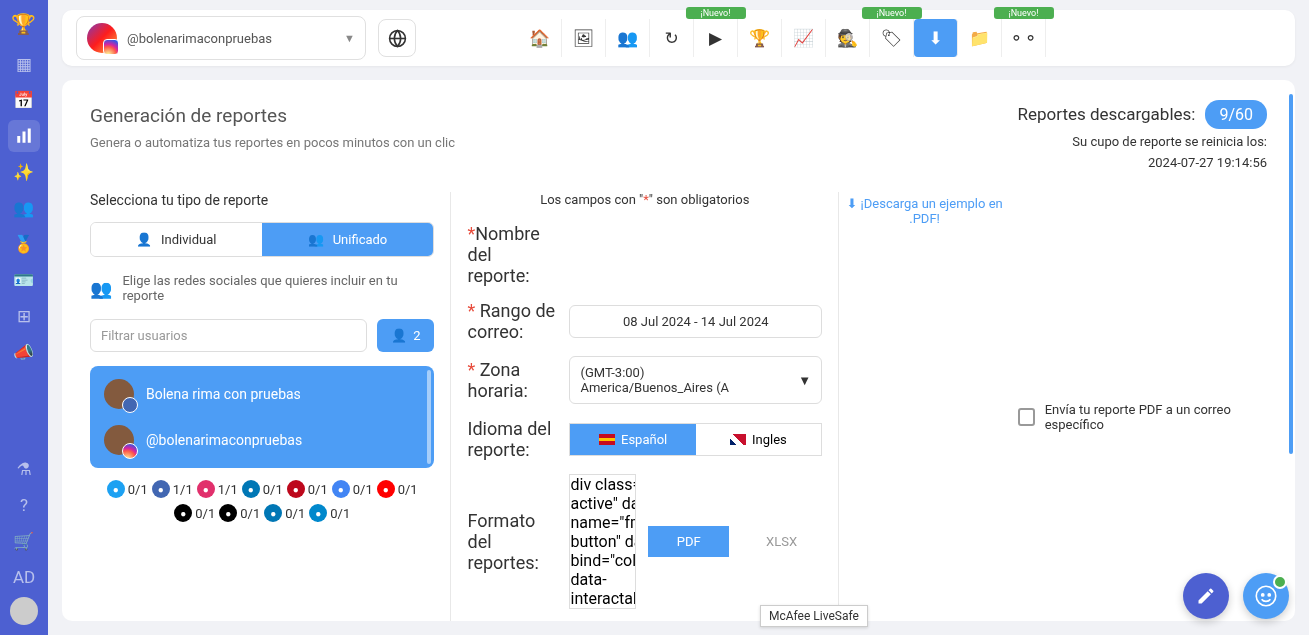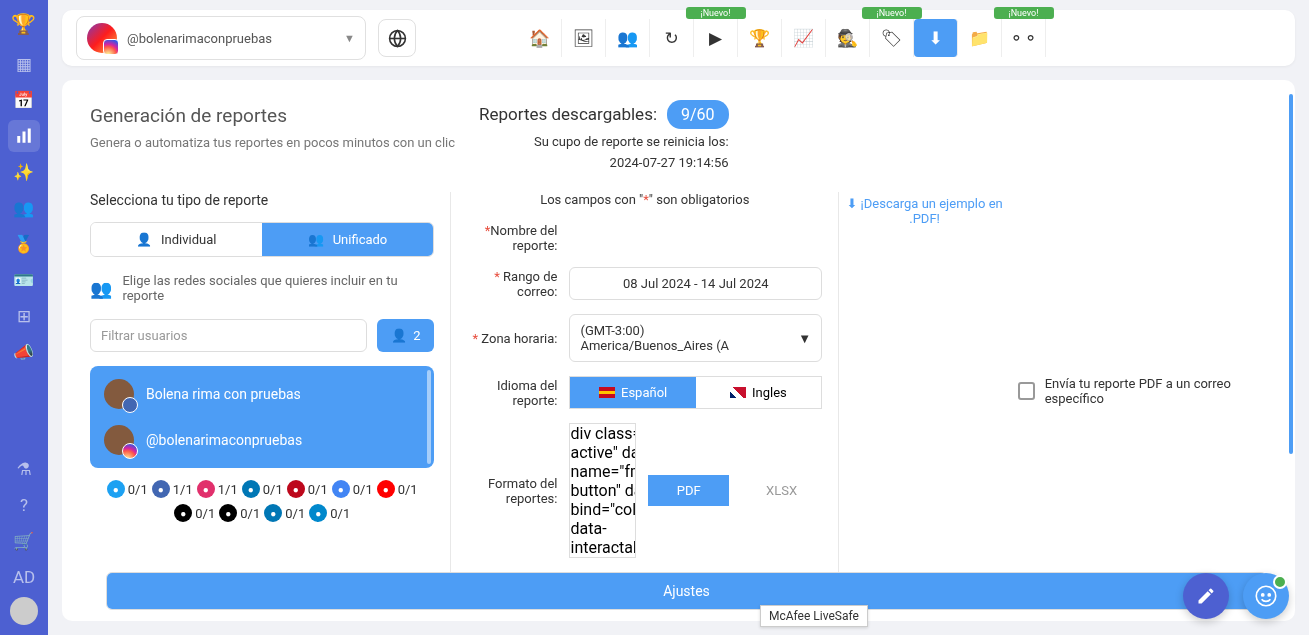--- a/index.html
+++ b/index.html
@@ -18,21 +18,21 @@
 .account-avatar::after { content: ""; position: absolute; bottom: -2px; right: -2px; width: 14px; height: 14px; background: radial-gradient(circle at 30% 107%, #fdf497 0%, #fdf497 5%, #fd5949 45%, #d6249f 60%, #285AEB 90%); border-radius: 4px; border: 1px solid #fff; }
 .account-name { font-size: 13px; color: #555; flex: 1; }
 .account-caret { color: #888; font-size: 11px; }
 .globe-btn { width: 38px; height: 38px; border: 1px solid #e0e0e0; border-radius: 8px; display: flex; align-items: center; justify-content: center; font-size: 17px; cursor: pointer; }
 .nav-icons { display: flex; margin-left: 90px; }
 .nav-icon { width: 44px; height: 38px; display: flex; align-items: center; justify-content: center; font-size: 17px; color: #333; border-right: 1px solid #eee; cursor: pointer; position: relative; }
 .nav-icon.active { background: #4d9df5; color: #fff; border-radius: 4px; }
 .nav-icon .badge-new { position: absolute; top: -12px; left: 50%; transform: translateX(-50%); background: #4caf50; color: #fff; font-size: 9px; padding: 1px 15px; border-radius: 3px; white-space: nowrap; }
 .content { flex: 1; margin: 14px; background: #fff; border-radius: 10px; padding: 24px 28px; overflow: auto; position: relative; }
 .content::after { content: ""; position: absolute; top: 14px; right: 2px; width: 4px; height: 360px; background: #4d9df5; border-radius: 2px; }
-.header-row { display: flex; justify-content: flex-start; align-items: flex-start; margin-bottom: 6px; gap: 24px; }
+.header-row { display: flex; justify-content: space-between; align-items: flex-start; margin-bottom: 6px; gap: 24px; }
 .title { font-size: 19px; color: #555; font-weight: 400; margin-bottom: 8px; }
 .subtitle { font-size: 13px; color: #777; }
 .right-header { text-align: right; }
 .quota-label { font-size: 17px; color: #333; display: inline; }
 .quota-badge { background: #4d9df5; color: #fff; padding: 5px 14px; border-radius: 14px; font-size: 16px; margin-left: 6px; }
 .reset-text { font-size: 13px; color: #333; margin-top: 10px; }
 .reset-date { font-size: 13px; color: #333; margin-top: 6px; }
 .columns { display: flex; gap: 0; margin-top: 22px; }
 .col { padding: 0 16px; }
 .col1 { width: 400px; border-right: 1px solid #e8e8e8; padding-left: 0; }
@@ -54,21 +54,21 @@
 .user-avatar { width: 30px; height: 30px; border-radius: 50%; background: #835a3e; position: relative; }
 .user-avatar .net-badge { position: absolute; bottom: -4px; right: -4px; width: 16px; height: 16px; border-radius: 50%; border: 1px solid #fff; }
 .net-fb { background: #4267B2; }
 .net-ig { background: radial-gradient(circle at 30% 107%, #fdf497 0%, #fd5949 45%, #d6249f 60%, #285AEB 90%); }
 .network-counts { display: flex; flex-wrap: wrap; gap: 6px 4px; margin-top: 12px; font-size: 13px; color: #333; justify-content: center; }
 .net-item { display: flex; align-items: center; gap: 3px; }
 .net-circle { width: 18px; height: 18px; border-radius: 50%; display: flex; align-items: center; justify-content: center; font-size: 10px; color: #fff; }
 .required-hint { text-align: center; font-size: 13px; color: #333; margin-bottom: 16px; }
 .required-hint .star { color: #e74c3c; }
 .form-row { display: flex; align-items: center; margin-bottom: 14px; gap: 12px; }
-.form-label { width: 90px; text-align: right; font-size: 13px; color: #333; }
+.form-label { width: 90px; text-align: left; font-size: 18px; color: #333; }
 .form-label .star { color: #e74c3c; }
 .form-control { flex: 1; border: 1px solid #ddd; border-radius: 6px; padding: 8px 10px; font-size: 13px; color: #333; background: #fff; }
 .select-control { display: flex; align-items: center; justify-content: space-between; cursor: pointer; gap: 36px; }
 .lang-group, .fmt-group { flex: 1; display: flex; border: 1px solid #ddd; border-radius: 0; overflow: hidden; }
 .lang-seg, .fmt-seg { flex: 1; padding: 8px; text-align: center; font-size: 13px; cursor: pointer; display: flex; align-items: center; justify-content: center; gap: 6px; }
 .lang-seg.active, .fmt-seg.active { background: #4d9df5; color: #fff; }
 .flag { width: 16px; height: 11px; display: inline-block; }
 .flag-es { background: linear-gradient(to bottom, #c60b1e 33%, #ffc400 33%, #ffc400 66%, #c60b1e 66%); }
 .flag-en { background: linear-gradient(45deg, #012169 25%, #fff 25%, #fff 50%, #c8102e 50%); }
 .link-blue { color: #4d9df5; font-size: 13px; text-align: center; cursor: pointer; display: block; margin-top: 4px; }

